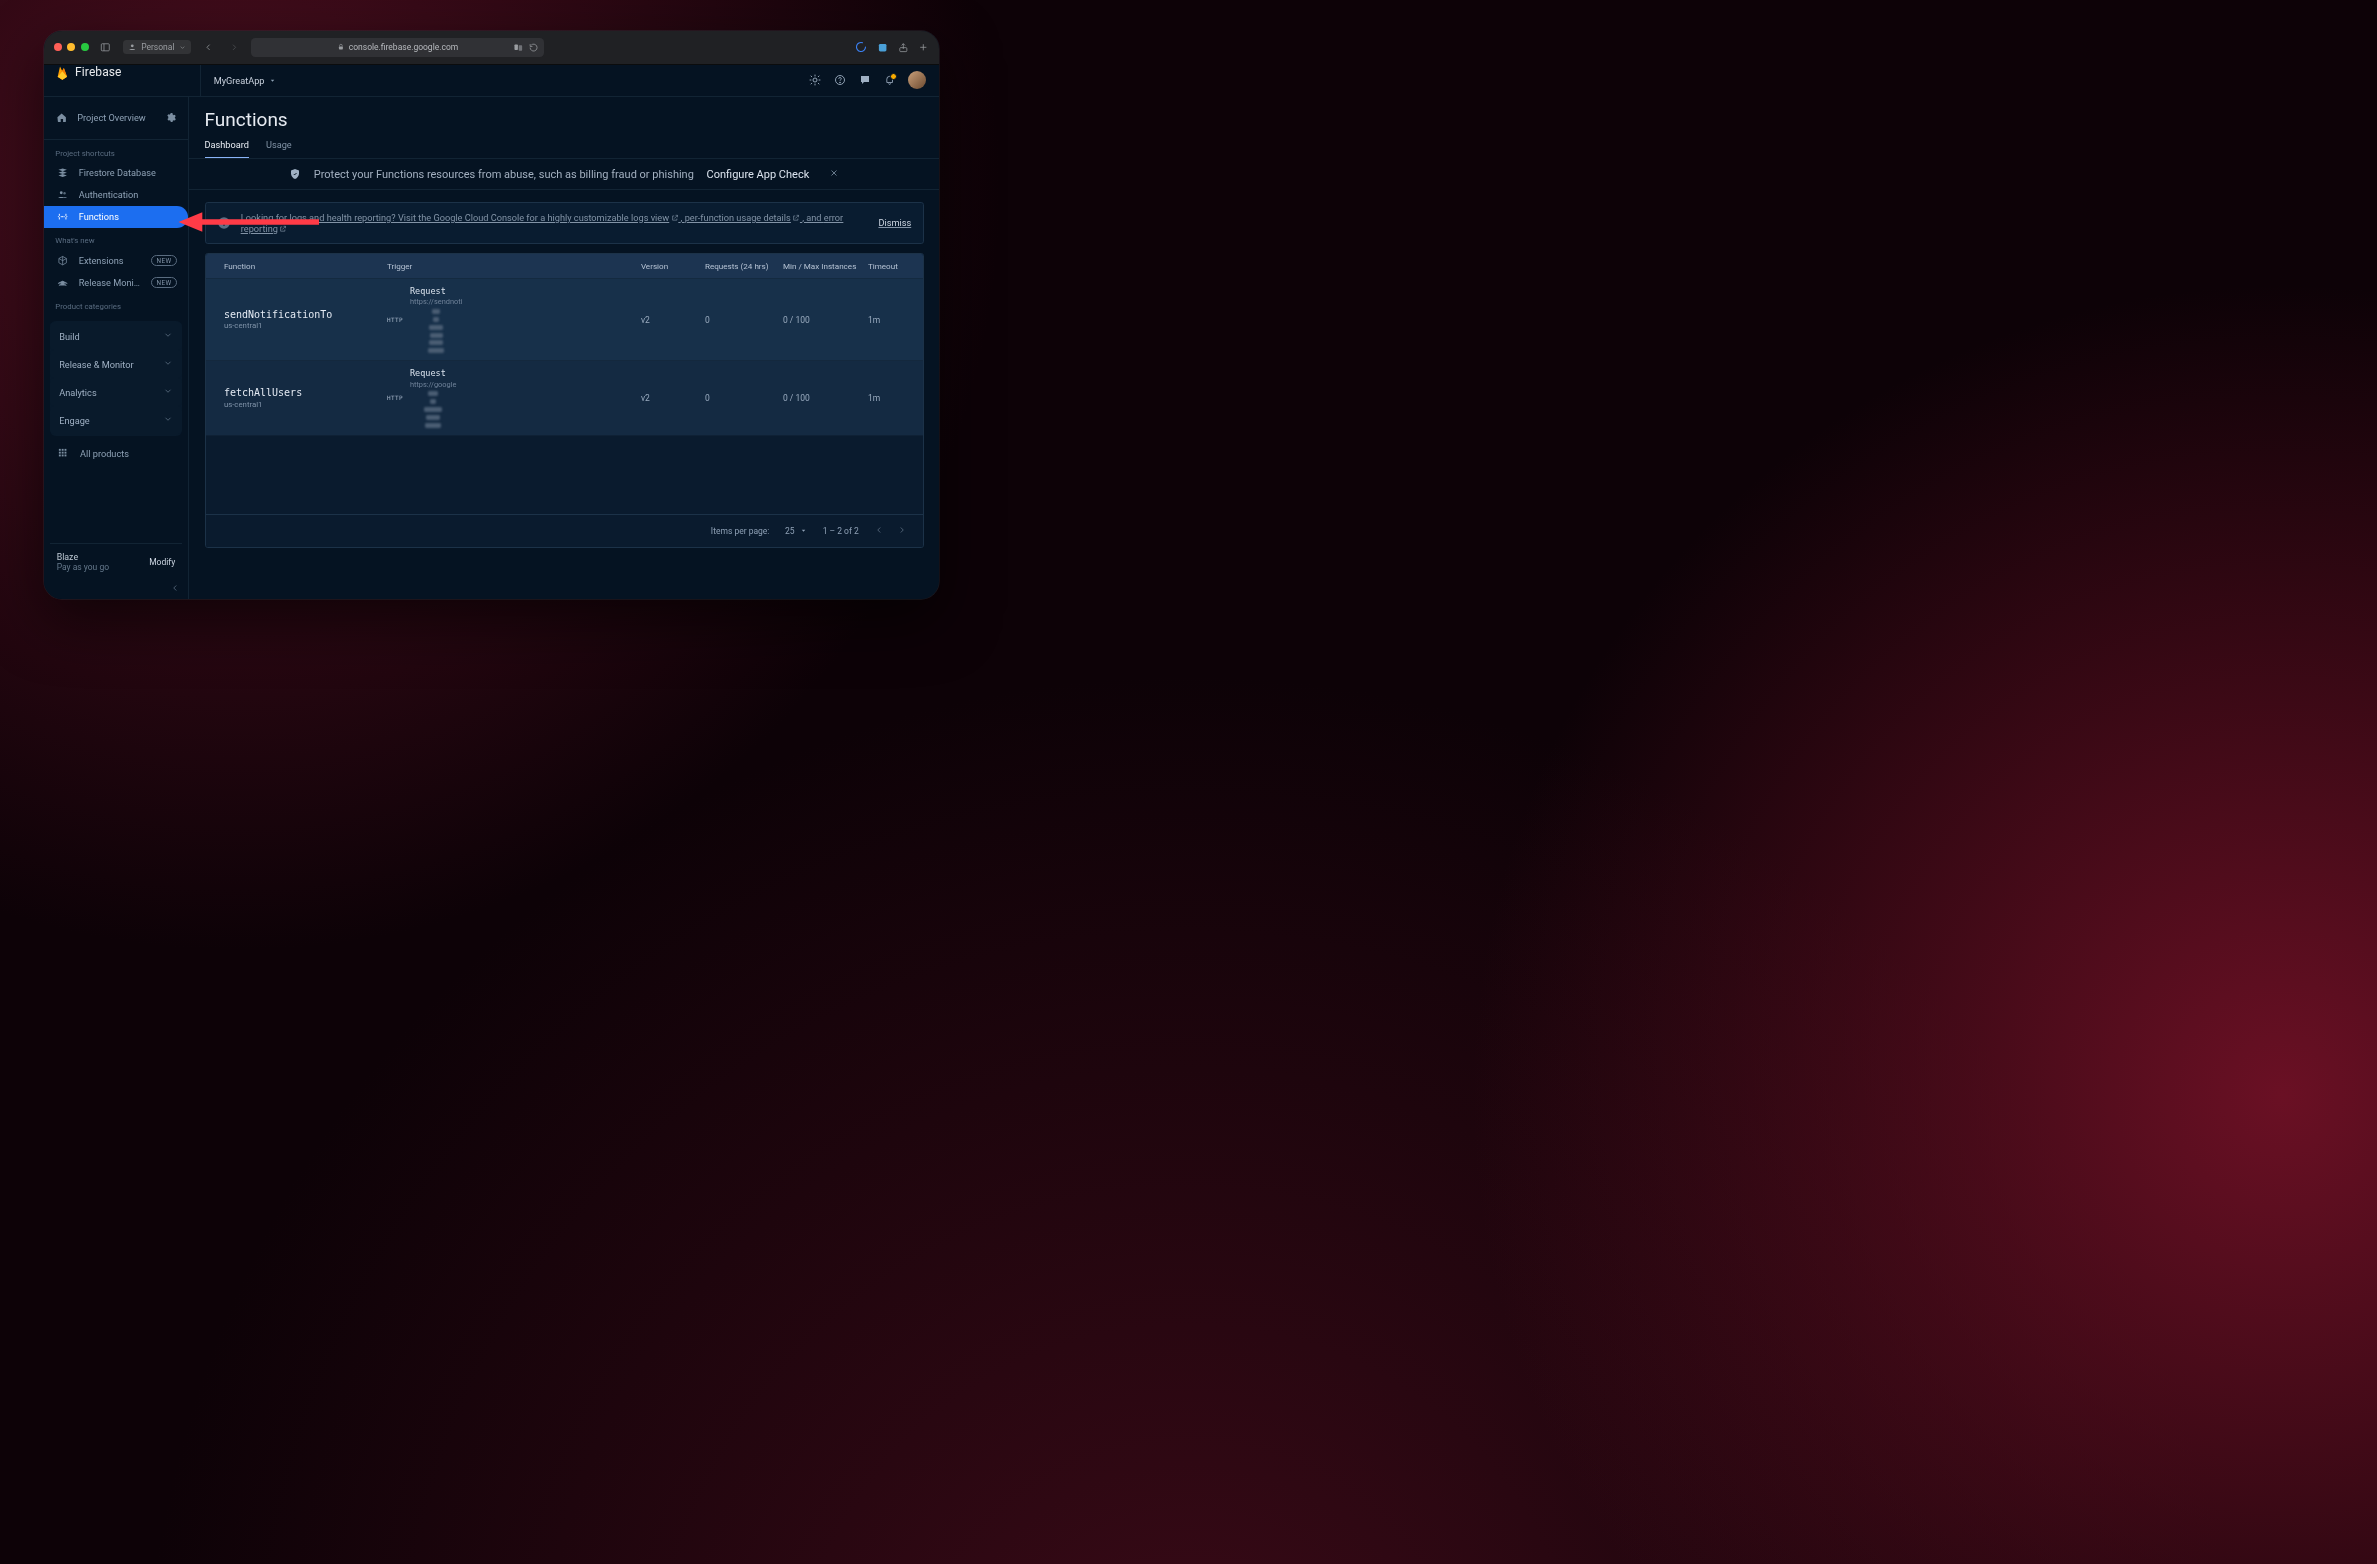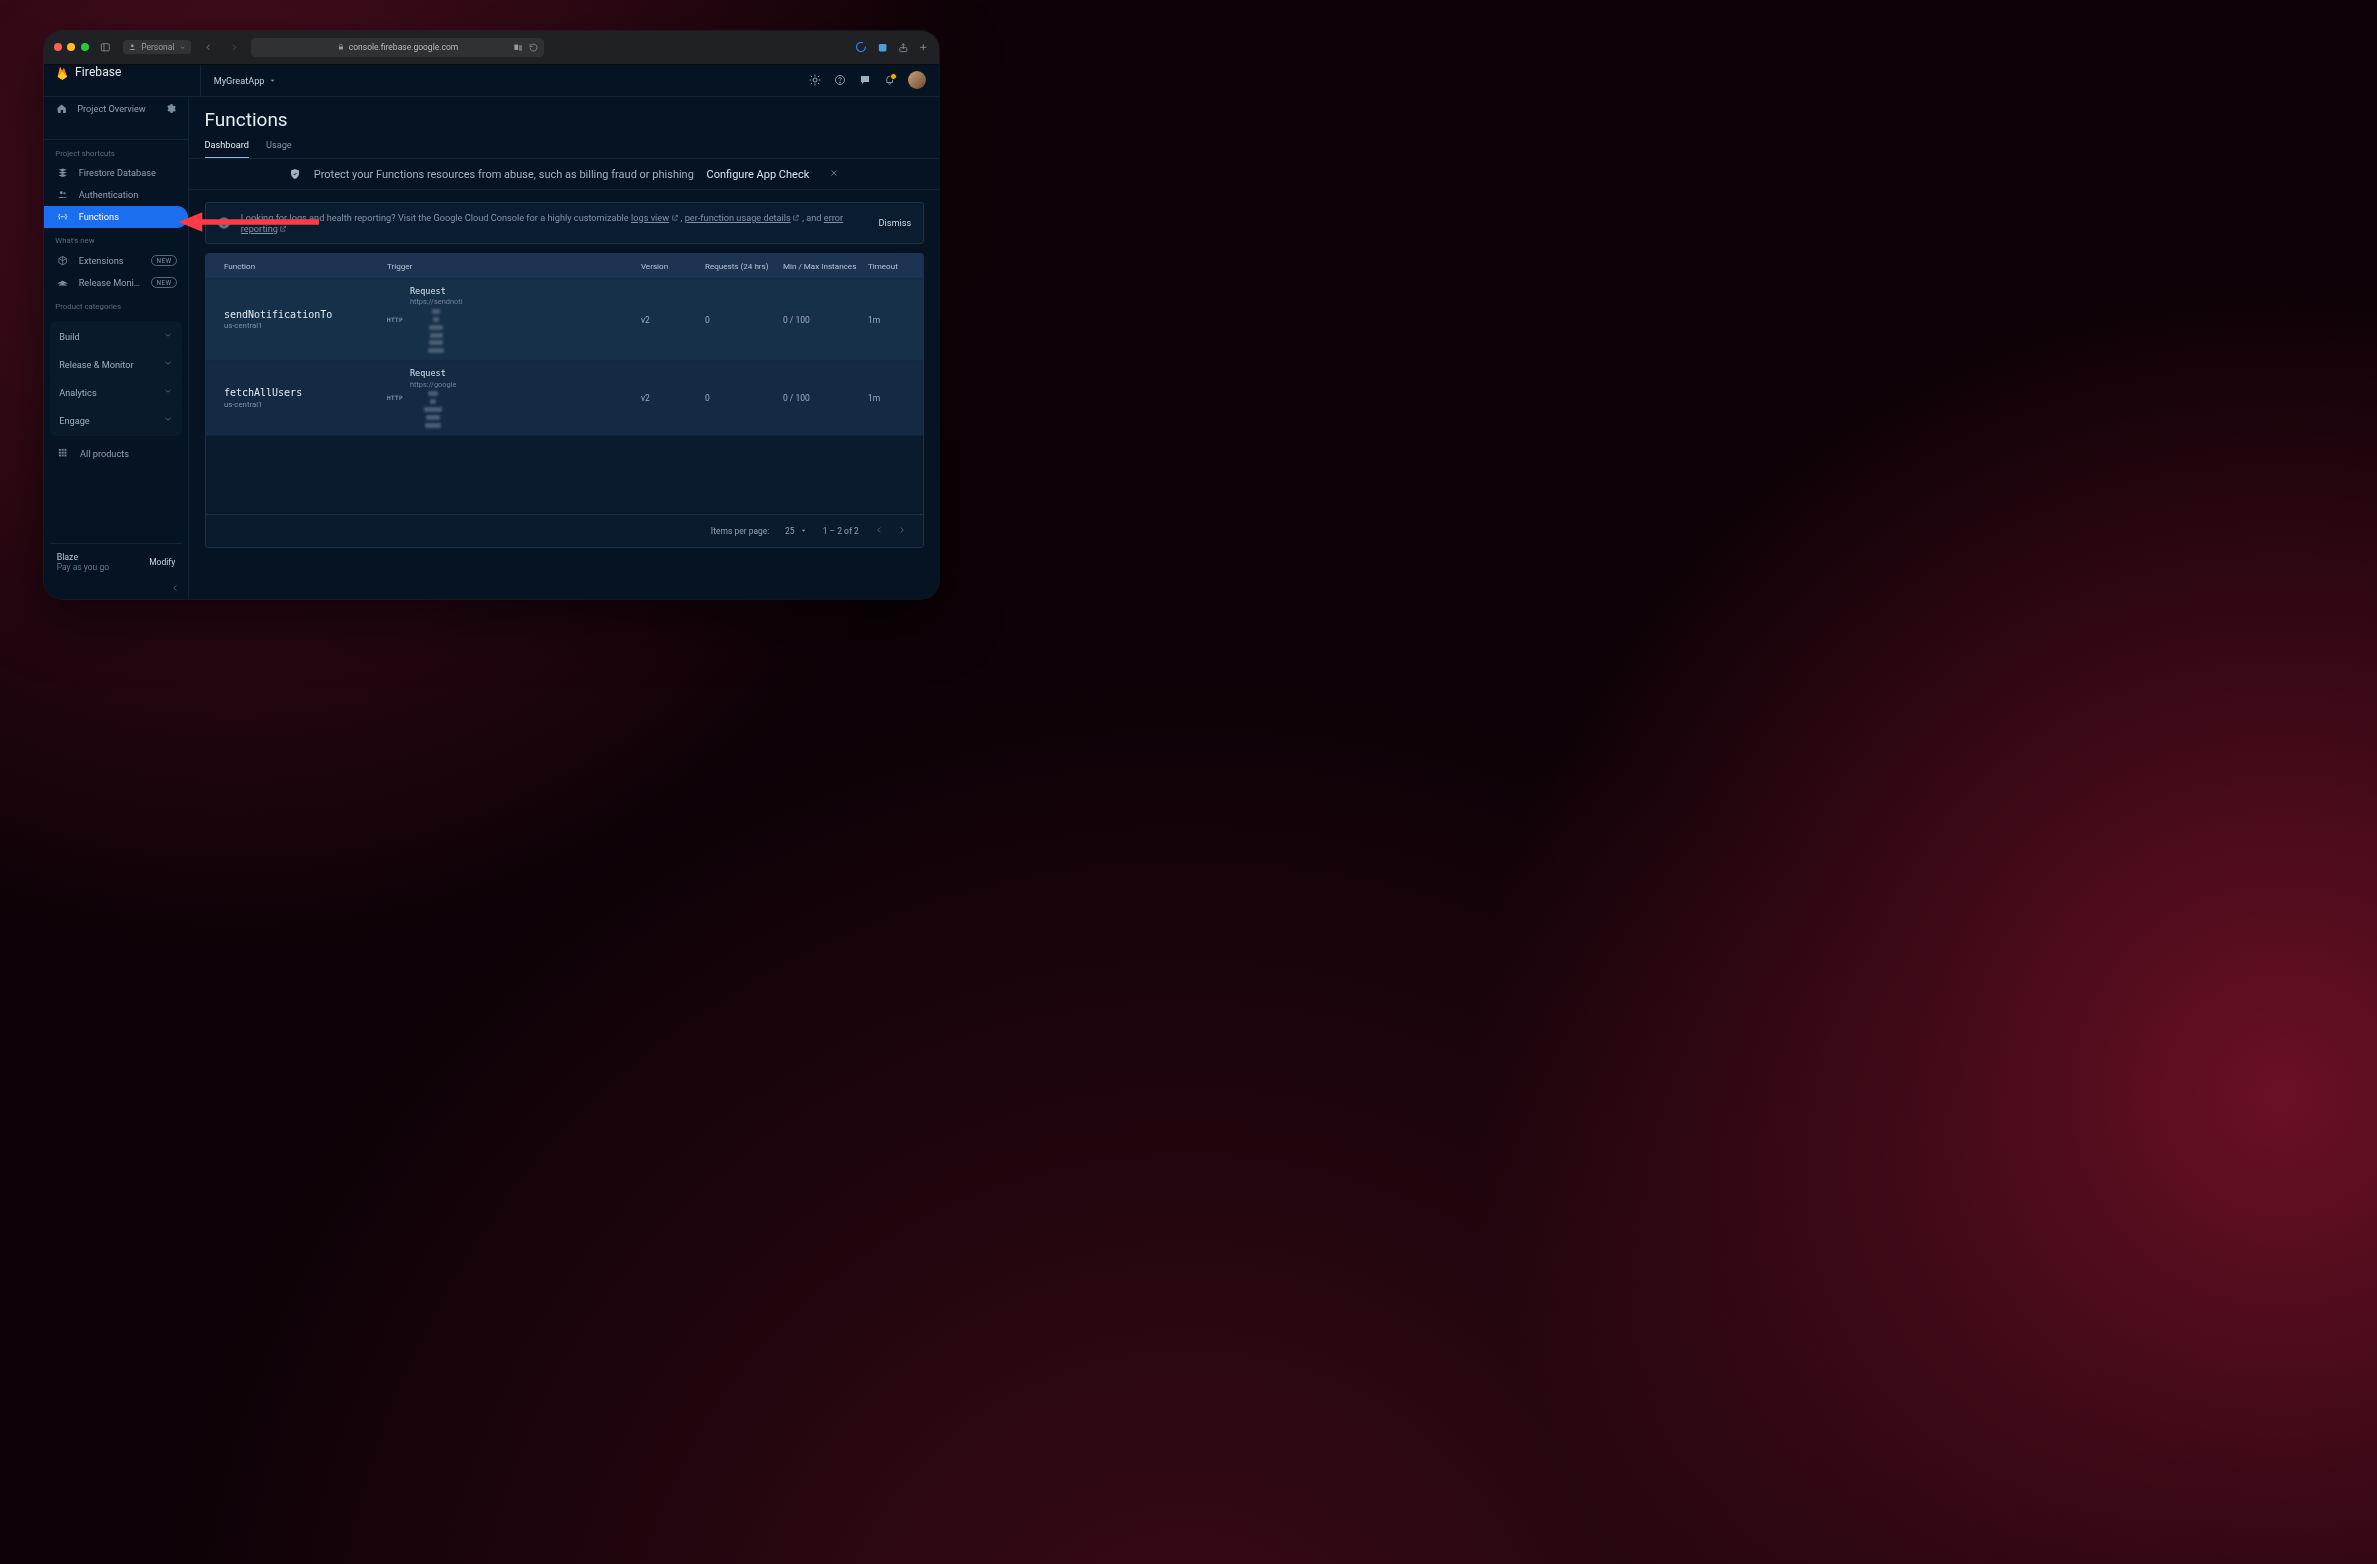--- a/index.html
+++ b/index.html
@@ -118,21 +118,21 @@
   .sidebar{
     width:144px;
     background:var(--sidebar-bg);
     border-right:0.7px solid var(--divider);
     display:flex;flex-direction:column;
     font-size:9.2px;
     color:var(--sidebar-item);
     position:relative;
   }
   .sb-row{
-    display:flex;align-items:flex-start;gap:10px;
+    display:flex;align-items:center;gap:10px;
     padding:6.4px 11.3px;
     color:var(--sidebar-item);
   }
   .sb-row.top{justify-content:space-between;border-bottom:0.7px solid var(--divider);height:30px;}
   .sb-row .left{display:flex;align-items:center;gap:10px;}
   .sb-icon{width:12px;height:12px;display:flex;align-items:center;justify-content:center;color:#7b8ea1;}
   .sb-icon svg{width:11.3px;height:11.3px;fill:currentColor;}
   .sb-heading{padding:8.5px 11.3px 4.2px;font-size:7.8px;color:var(--text-dimmer);}
   .sb-item{display:flex;align-items:center;gap:10px;padding:5px 11.3px 5px 12.7px;color:var(--sidebar-item);border-radius:0;}
   .sb-item .lbl{flex:1;white-space:nowrap;overflow:hidden;text-overflow:ellipsis;}
@@ -178,21 +178,21 @@
   .banner .msg{color:#a3b0c0;}
   .banner .action{color:#dbe3ee;}
   .banner .close{color:#7b8ea1;margin-left:7px;}
   .inner{padding:11.3px 15.5px 0;}
   .notice{
     border:0.7px solid var(--panel-border);
     background:var(--banner-bg-dark);
     border-radius:2.8px;
     padding:9.2px 11.3px;
     display:flex;align-items:center;gap:10px;
-    color:var(--text-dim);font-size:9.2px;
+    color:var(--text-dim);font-size:9.2px;text-decoration:underline;
   }
   .notice .txt{flex:1;}
   .notice a{color:var(--text-dim);text-decoration:underline;}
   .notice .ext{display:inline-flex;vertical-align:middle;margin-left:1.4px;}
   .notice .dismiss{color:#cdd6e2;}
 
   
   .tbl{
     margin-top:9px;
     border:0.7px solid var(--panel-border);

